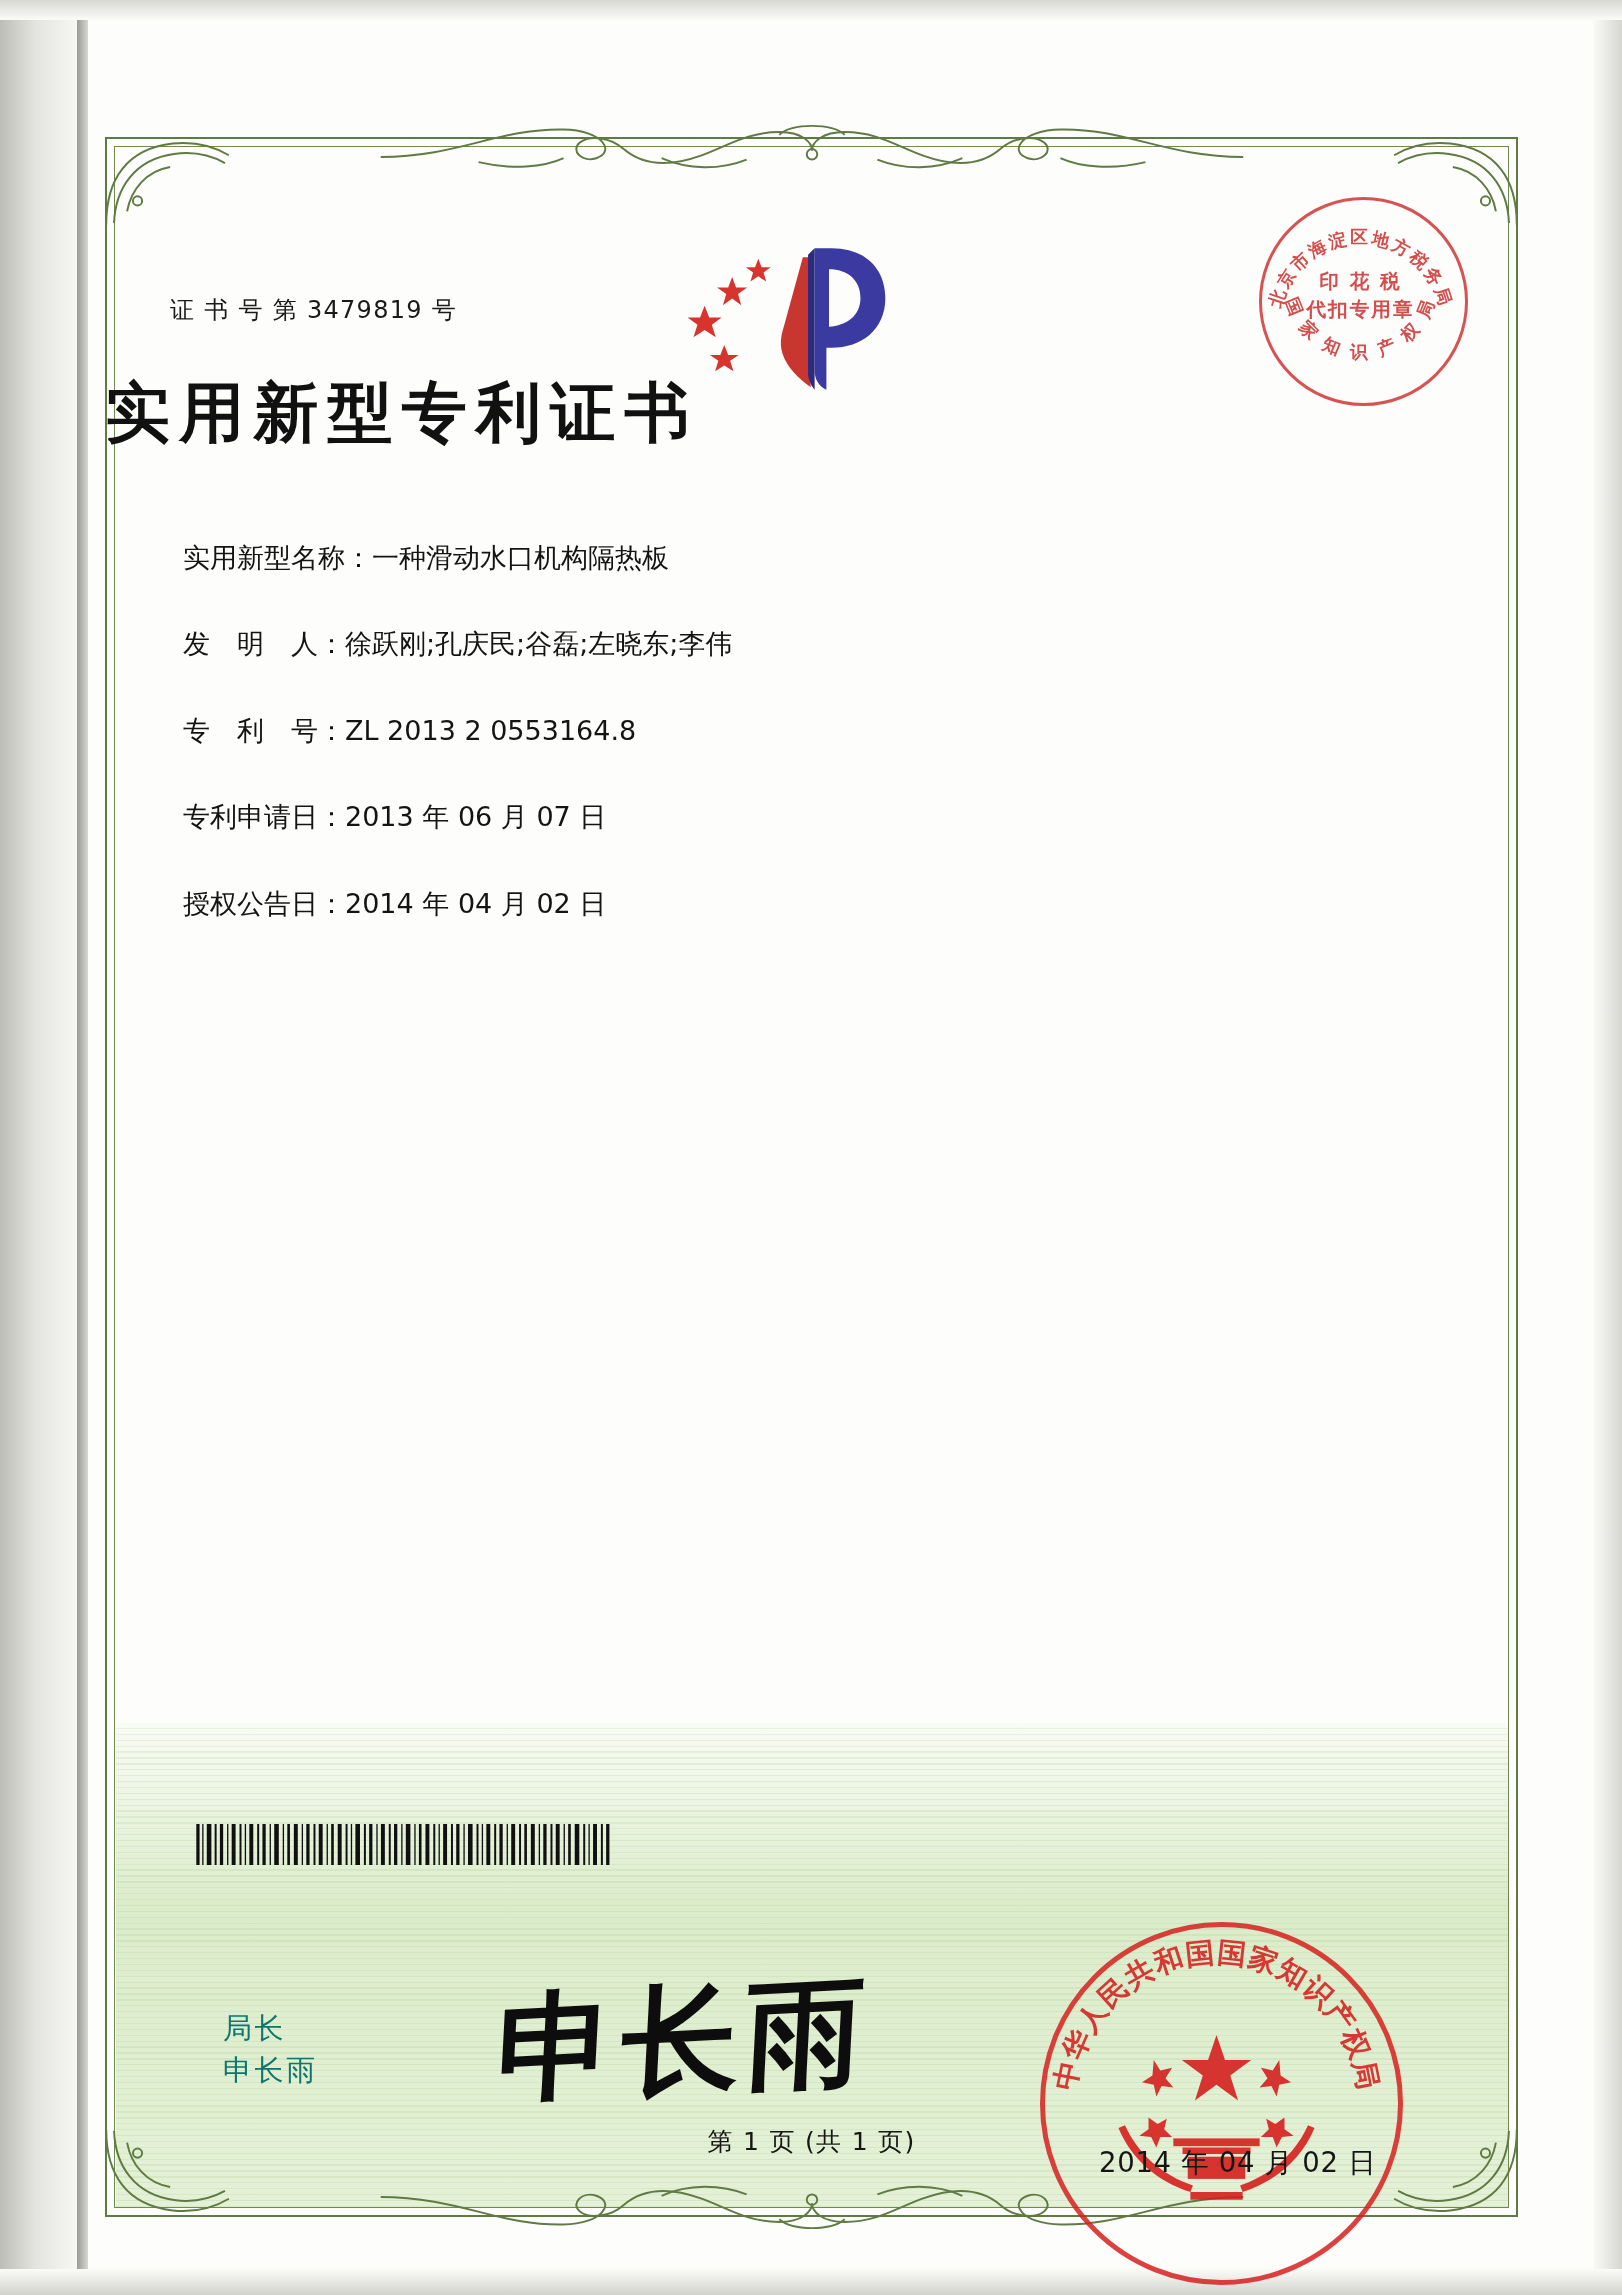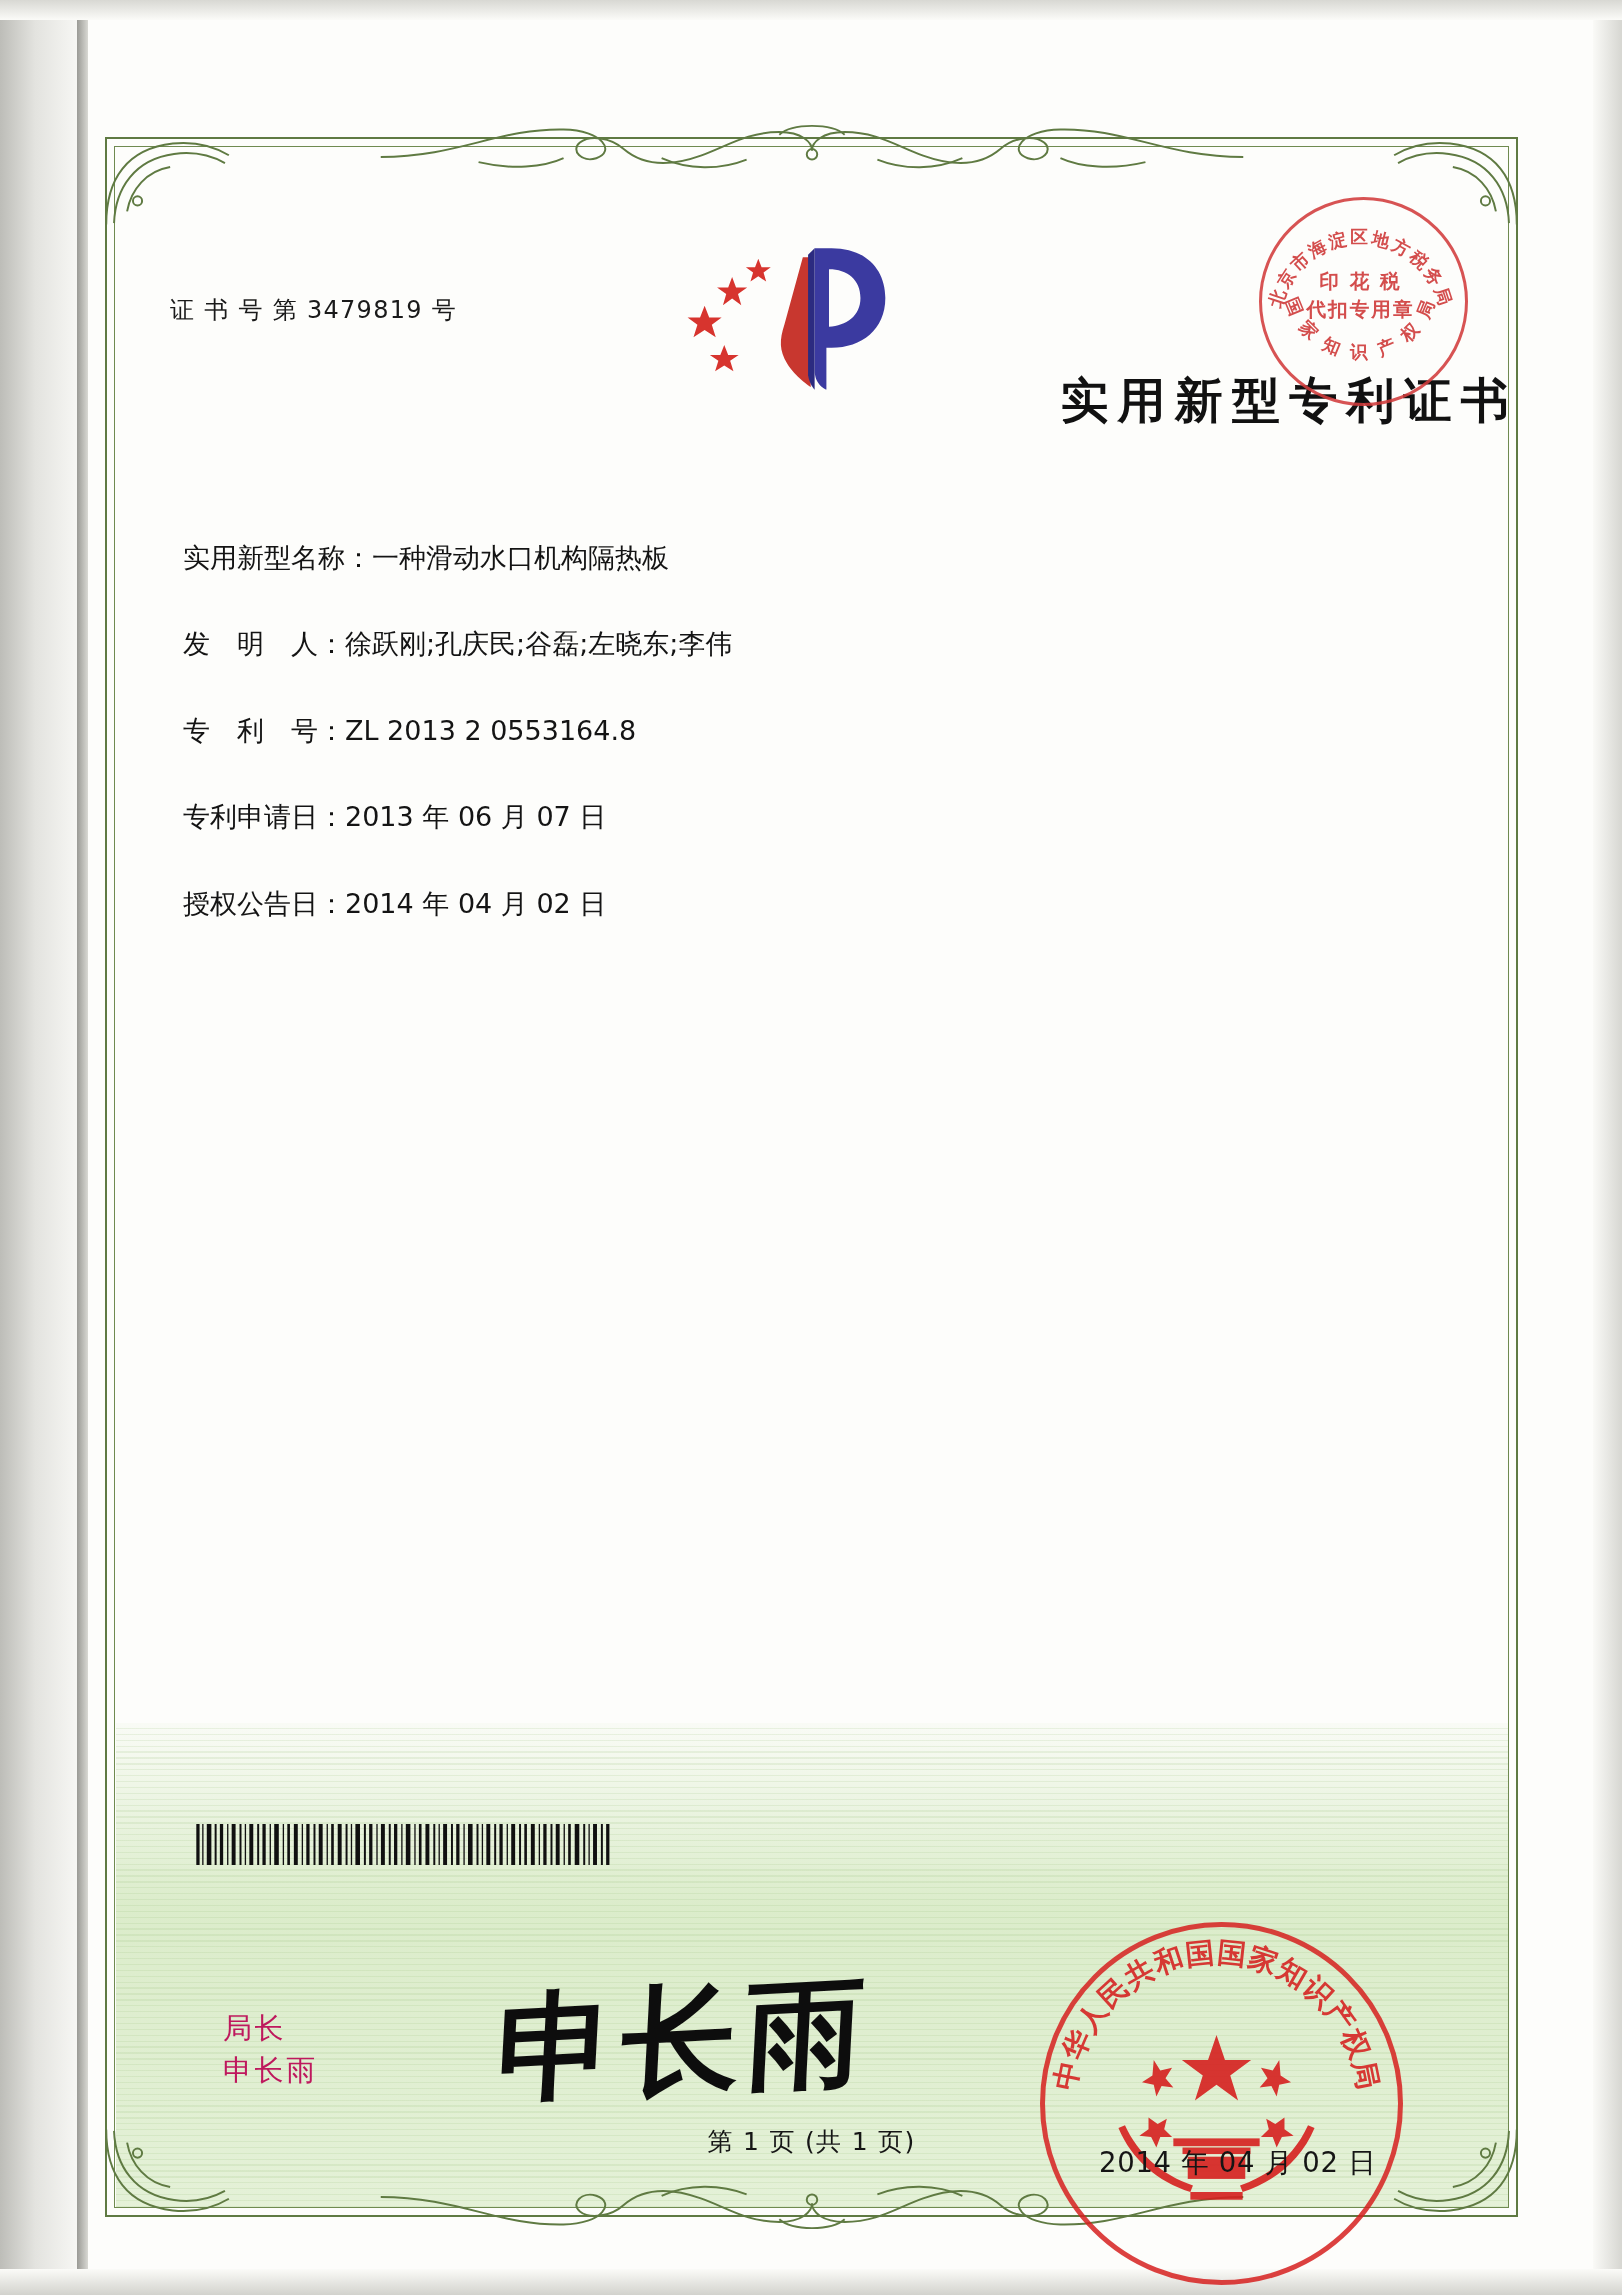--- a/index.html
+++ b/index.html
@@ -120,22 +120,22 @@
     left: 50%;
     transform: translateX(-50%);
     top: 98px;
     width: 275px; height: 177px;
   }
 
   #main-title {
     position: absolute;
     left: 0; right: 0;
     top: 232px;
-    text-align: right;
-    font-size: 48px;
+    text-align: left;
+    font-size: 65px;
     font-weight: bold;
     letter-spacing: 9.2px;
     color: #111111;
     font-family: "DejaVu Serif", "Liberation Serif", serif;
   }
 
   
   #tax-stamp {
     position: absolute;
     right: 56px; top: 60px;
@@ -218,21 +218,21 @@
     height: 41px;
   }
 
   
   #director {
     position: absolute;
     left: 118px;
     top: 1870px;
     font-size: 29px;
     line-height: 1.45;
-    color: #be185d;
+    color: #0f766e;
     letter-spacing: 2.6px;
   }
   #signature {
     position: absolute;
     left: 392px;
     top: 1825px;
     font-size: 118px;
     color: #0d0d0d;
     font-family: "DejaVu Serif", "Liberation Serif", serif;
     font-weight: bold;

